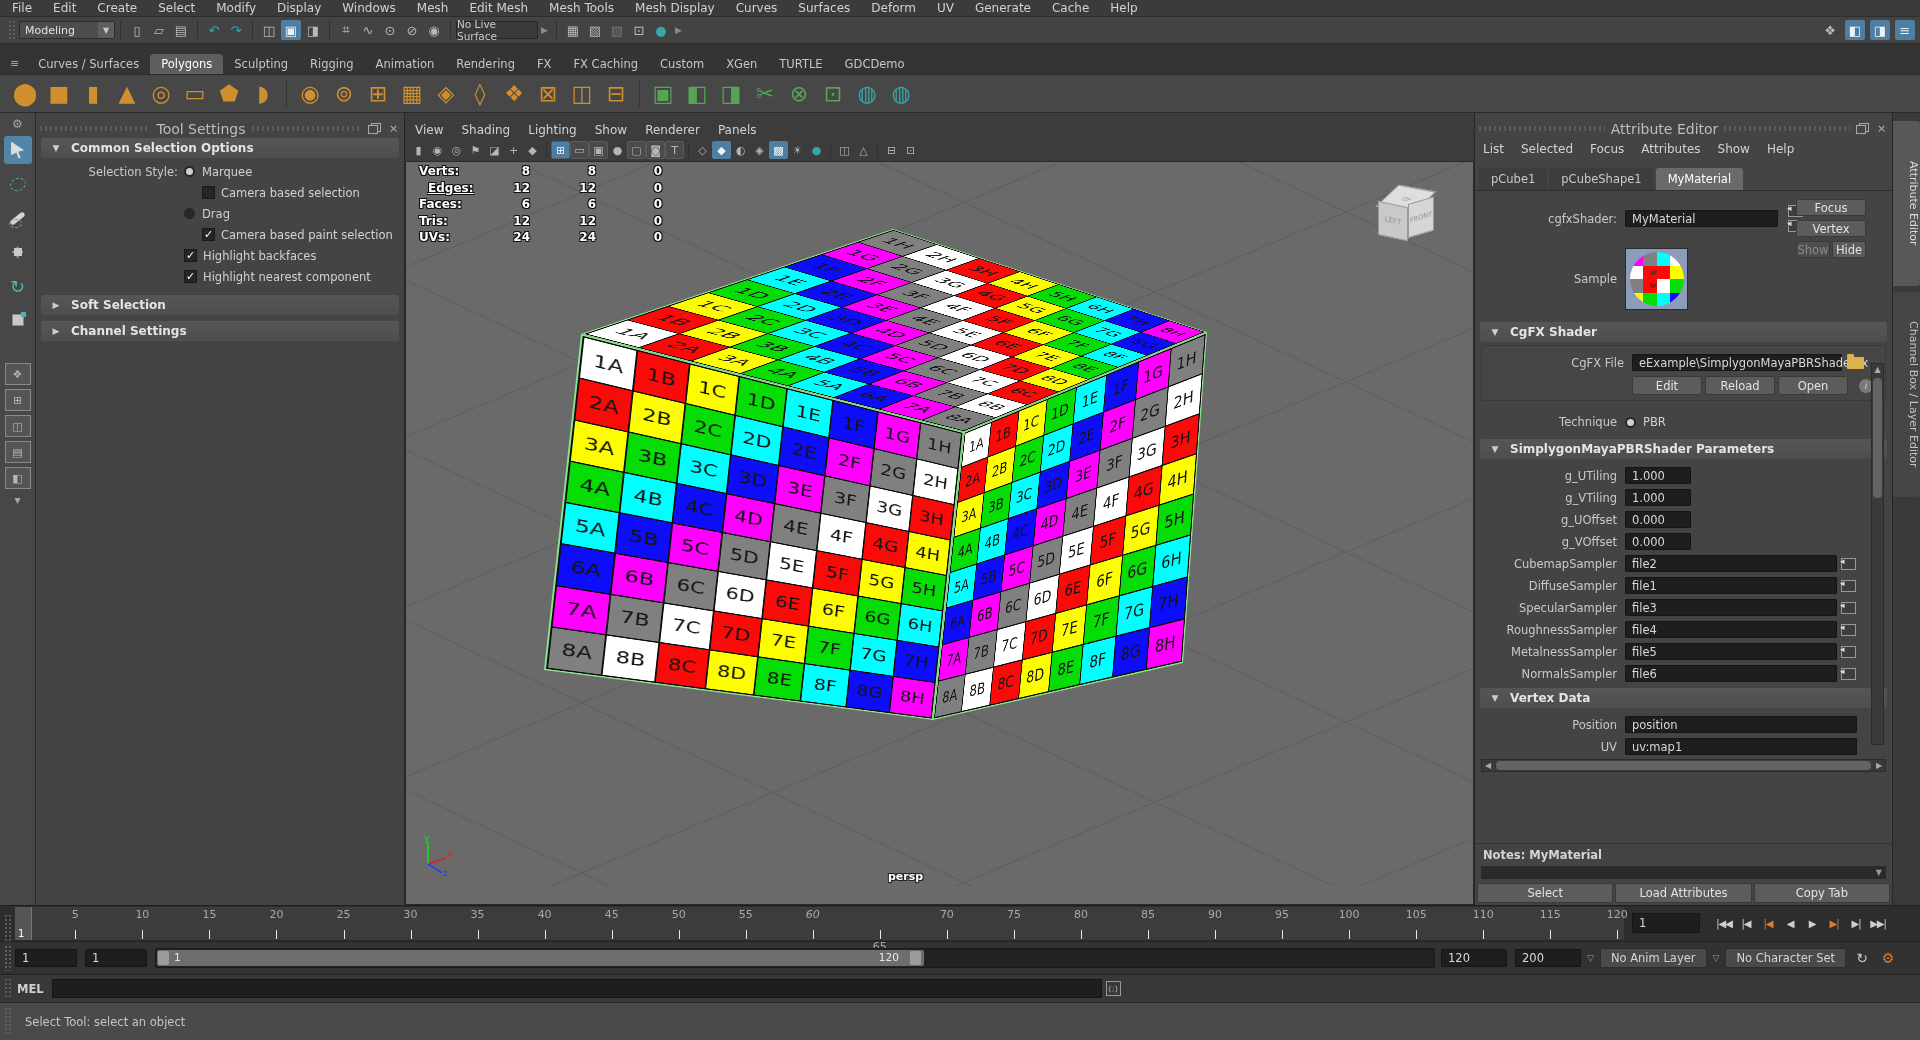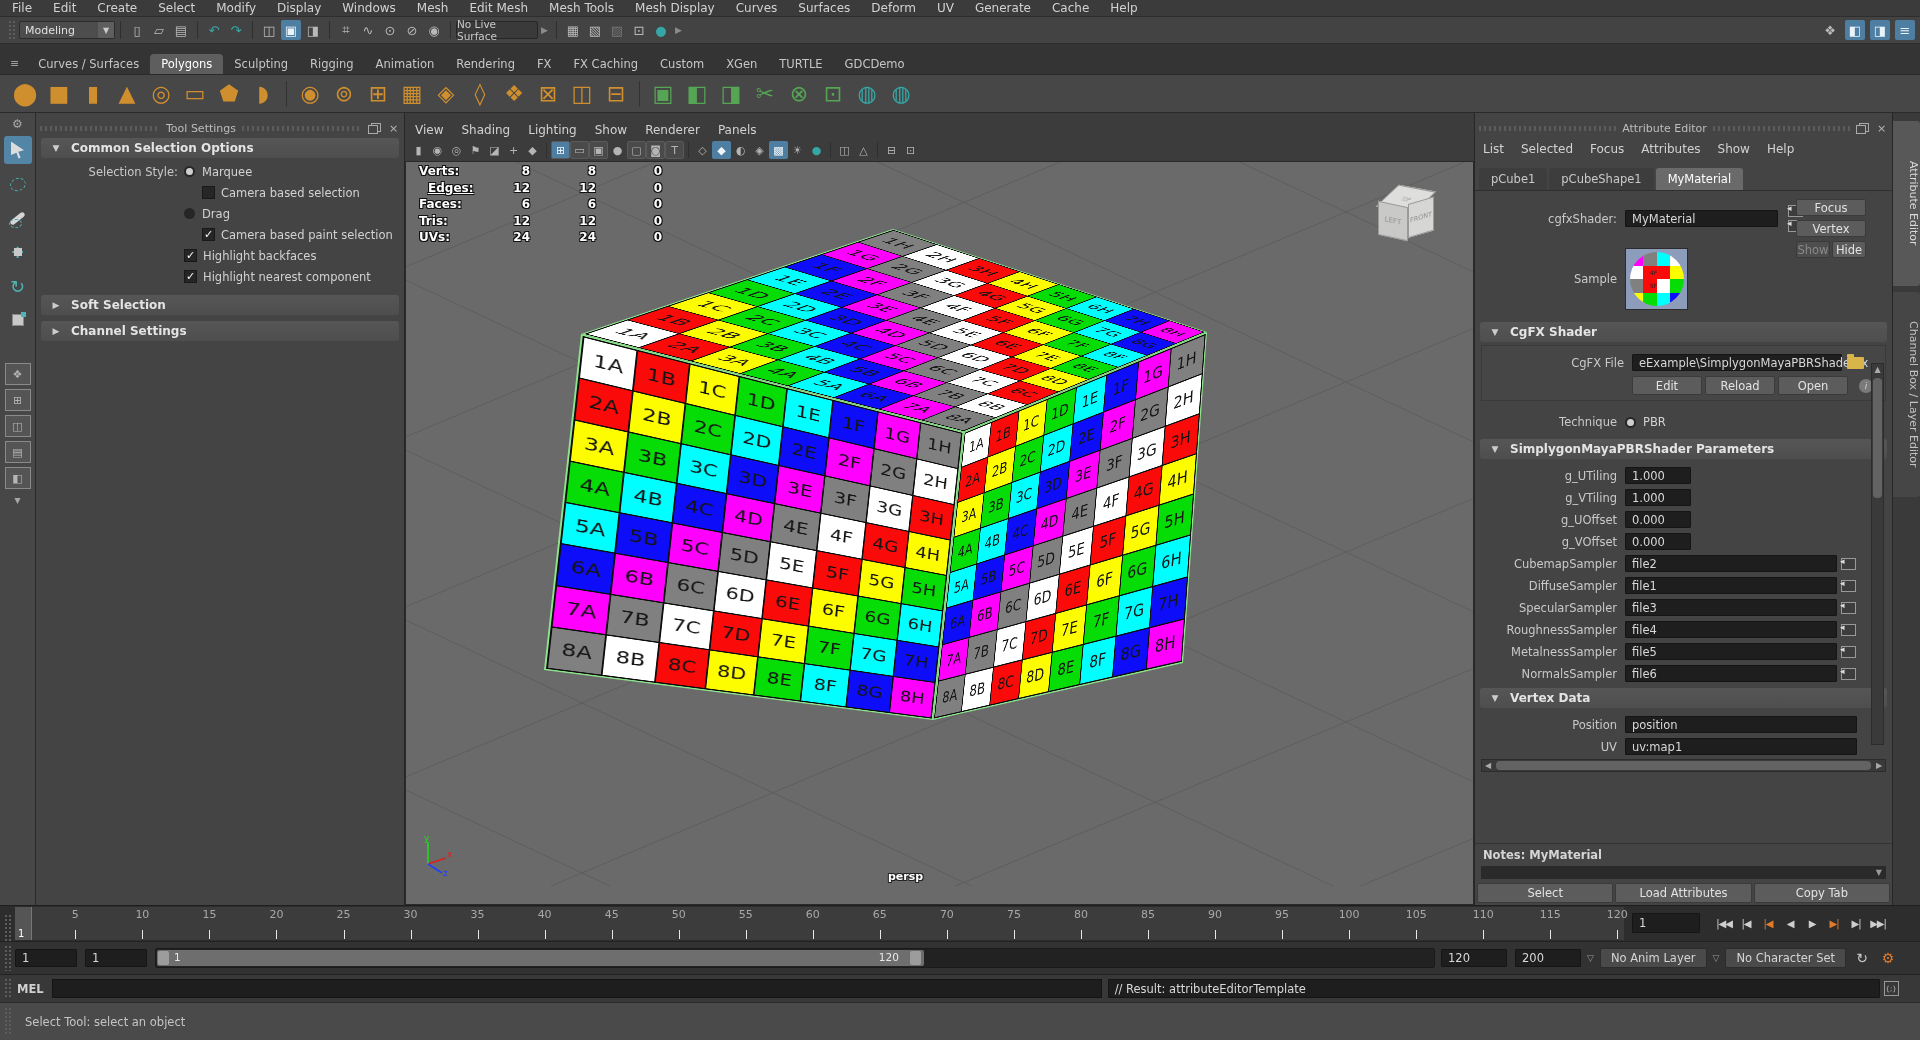--- a/index.html
+++ b/index.html
@@ -86,21 +86,21 @@
   .toolbox .mini { font-size:12px; color:#a8a8a8; margin:2px 0; }
 
   
   .pane-head { height:13px; display:flex; align-items:center; gap:6px; padding:0 4px; margin-top:9px; }
   .dots { flex:1; height:5px;
     background-image:repeating-linear-gradient(90deg,#5c5c5c 0 2px, transparent 2px 5px);
     background-size:5px 2px; background-repeat:repeat; background-position:0 0, 0 3px;
     background-image:repeating-linear-gradient(90deg,#5c5c5c 0 2px, transparent 2px 5px),
                      repeating-linear-gradient(90deg,#5c5c5c 0 2px, transparent 2px 5px);
     background-size:100% 2px; background-position:0 0, 0 3px; }
-  .pane-title { font-size:11px; color:#bdbdbd; white-space:nowrap; }
+  .pane-title { font-size:14px; color:#bdbdbd; white-space:nowrap; }
   .pane-ic { width:13px; height:11px; position:relative; cursor:pointer; }
   .pi-float::before { content:""; position:absolute; right:0; top:0; width:8px; height:7px; border:1px solid #aaa; }
   .pi-float::after { content:""; position:absolute; left:0; bottom:0; width:8px; height:7px; border:1px solid #aaa; background:#444; }
   .pi-close { color:#b5b5b5; font-size:11px; line-height:11px; text-align:center; }
   .btn { background:#5c5c5c; border:1px solid #3a3a3a; border-radius:2px; color:#e2e2e2;
     font-size:11.5px; display:inline-flex; align-items:center; justify-content:center; cursor:pointer; }
   .field { background:#1e1e1e; border:1px solid #151515; border-radius:1px; color:#d8d8d8;
     font-size:11.5px; display:flex; align-items:center; padding:0 6px; height:17px; }
   .sec-head { height:20px; background:linear-gradient(#565656,#4e4e4e); border-radius:3px;
     display:flex; align-items:center; margin:3px 5px; cursor:pointer; }
@@ -972,23 +972,23 @@
         <span class="tick-label" style="left: 28.75%;">35</span>
         <div class="tick-mark" style="left: 28.75%;"></div>
         <span class="tick-label" style="left: 32.9167%;">40</span>
         <div class="tick-mark" style="left: 32.9167%;"></div>
         <span class="tick-label" style="left: 37.0833%;">45</span>
         <div class="tick-mark" style="left: 37.0833%;"></div>
         <span class="tick-label" style="left: 41.25%;">50</span>
         <div class="tick-mark" style="left: 41.25%;"></div>
         <span class="tick-label" style="left: 45.4167%;">55</span>
         <div class="tick-mark" style="left: 45.4167%;"></div>
-        <span class="tick-label" style="left: 49.5833%;">60</span>
+        <span class="tick-label" style="left: 49.5833%; font-style: italic;">60</span>
         <div class="tick-mark" style="left: 49.5833%;"></div>
-        <span class="tick-label" style="left: 53.75%;">65</span>
+        <span class="tick-label" style="left: 53.75%; margin-top: 32px;">65</span>
         <div class="tick-mark" style="left: 53.75%;"></div>
         <span class="tick-label" style="left: 57.9167%;">70</span>
         <div class="tick-mark" style="left: 57.9167%;"></div>
         <span class="tick-label" style="left: 62.0833%;">75</span>
         <div class="tick-mark" style="left: 62.0833%;"></div>
         <span class="tick-label" style="left: 66.25%;">80</span>
         <div class="tick-mark" style="left: 66.25%;"></div>
         <span class="tick-label" style="left: 70.4167%;">85</span>
         <div class="tick-mark" style="left: 70.4167%;"></div>
         <span class="tick-label" style="left: 74.5833%;">90</span>
@@ -1037,21 +1037,20 @@
     <span class="dd-arrow">▽</span>
     <div class="rr-dd">No Character Set</div>
     <div class="rr-ic" style="color:#c9c9c9;">↻</div>
     <div class="rr-ic" style="color:#e07b2c;">⚙</div>
   </div>
 
   <div class="mel-row">
     <div class="grip"></div>
     <span class="mel-label">MEL</span>
     <input class="mel-input" value="" style="">
-    <div class="field mel-result">// Result: attributeEditorTemplate</div>
     <div class="script-ic">{;}</div>
   </div>
 
   <div class="help-row">
     <div class="grip"></div>
     <span class="help-text">Select Tool: select an object</span>
   </div>
 
 </div>
 

